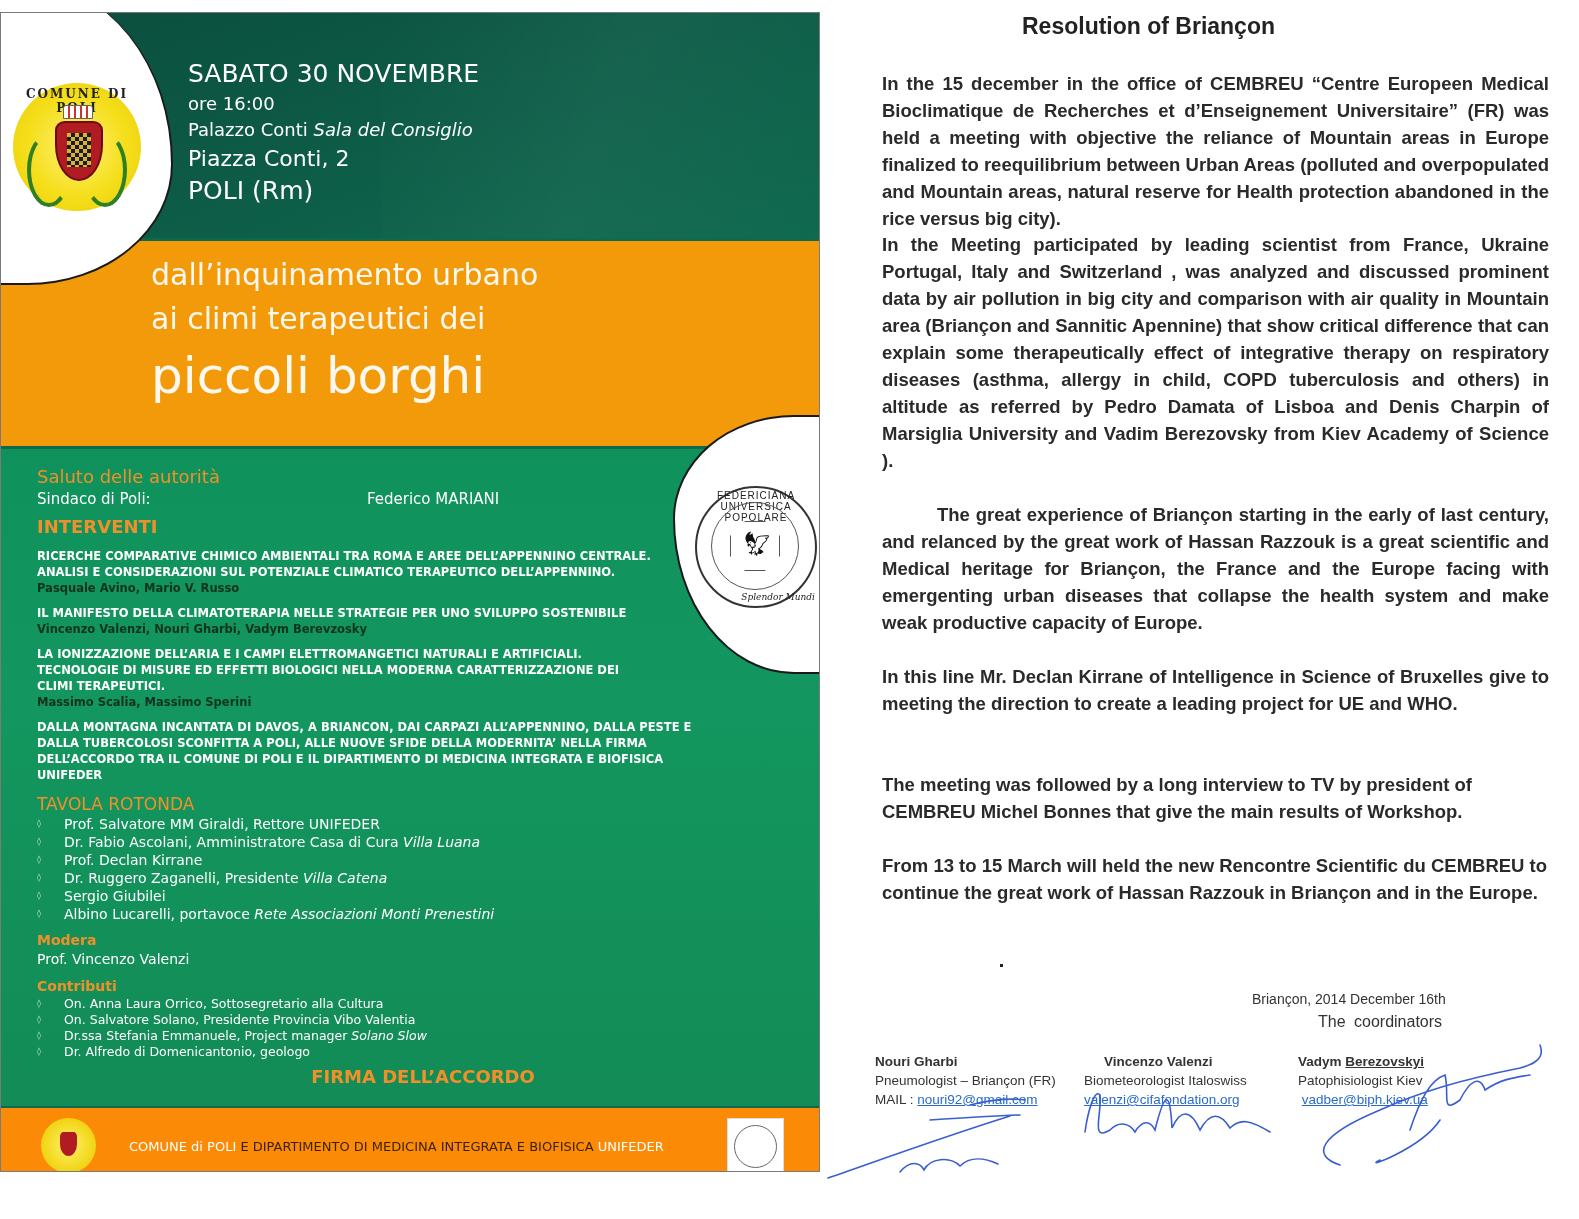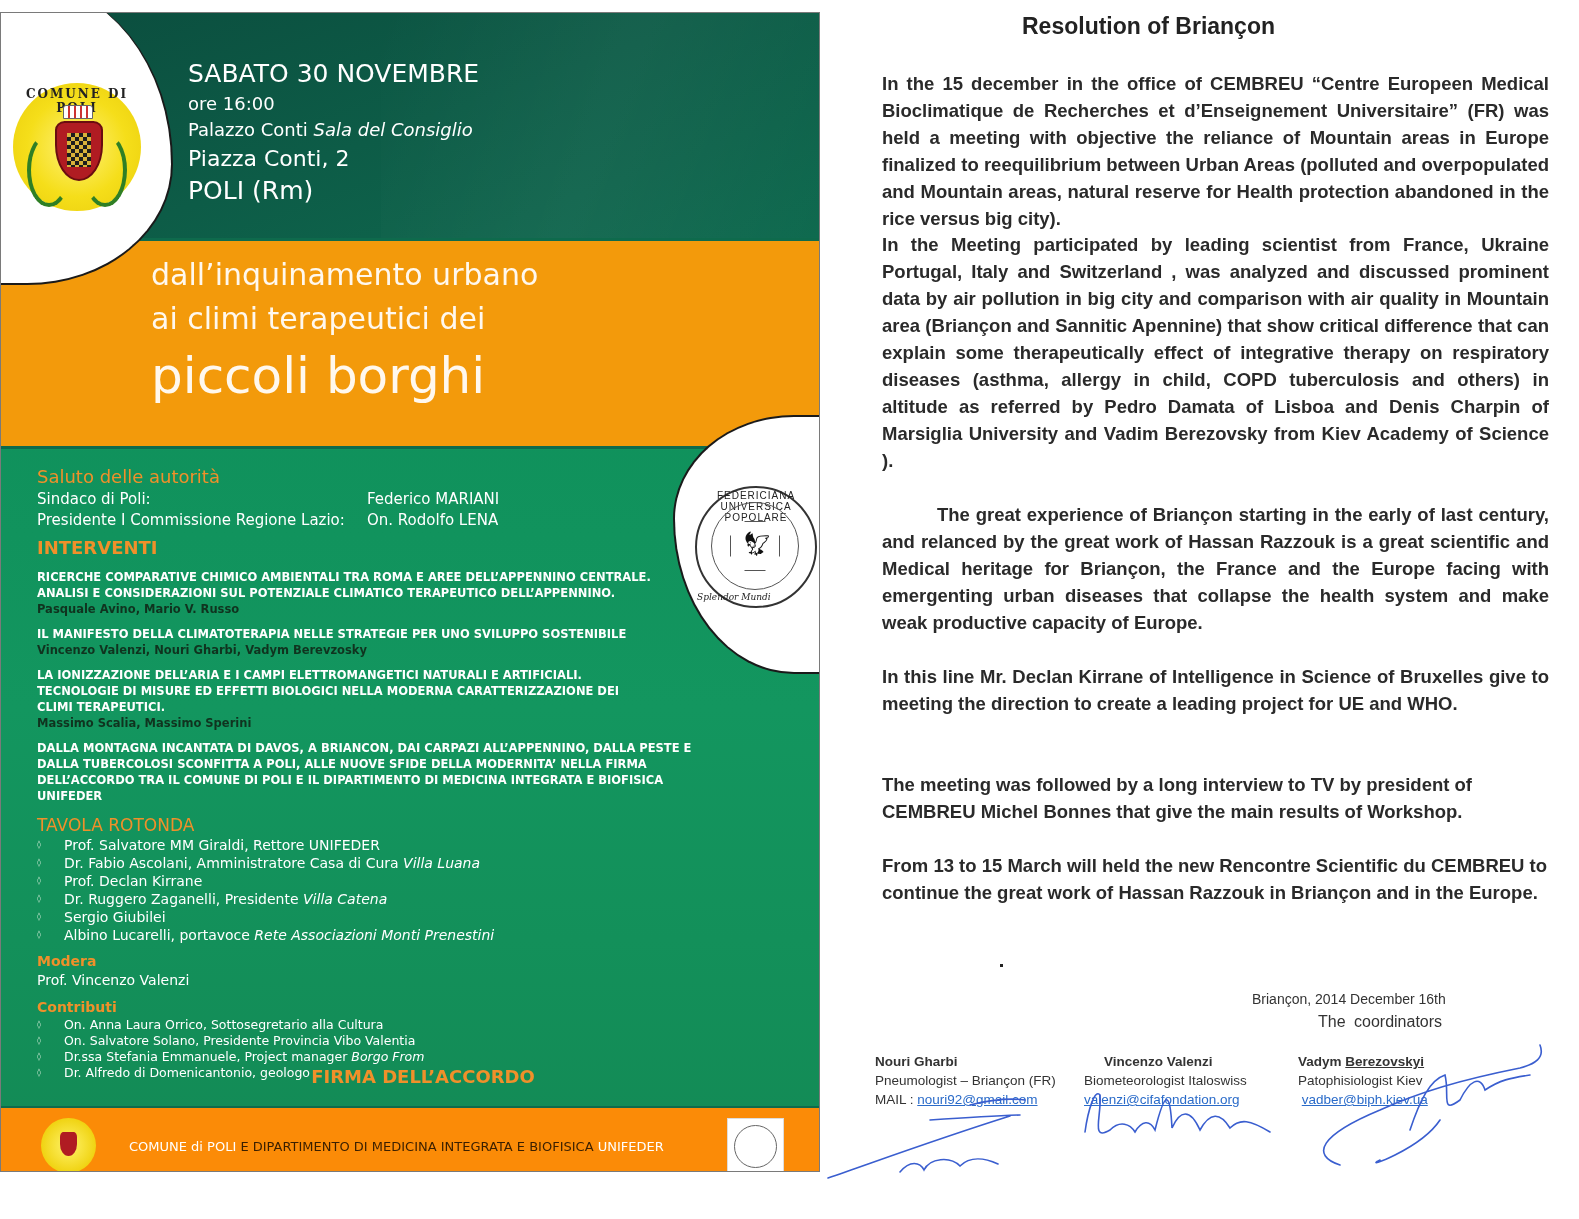--- a/index.html
+++ b/index.html
@@ -84,21 +84,21 @@
     position: absolute; left: 14px; top: 14px; width: 86px; height: 86px; border-radius: 50%;
     border: 1px solid #555;
   }
   .unifeder-logo .oct {
     position: absolute; left: 33px; top: 33px; width: 48px; height: 48px; border: 1px solid #555;
     clip-path: polygon(30% 0, 70% 0, 100% 30%, 100% 70%, 70% 100%, 30% 100%, 0 70%, 0 30%);
     background: #fff;
   }
   .unifeder-logo .eagle { position: absolute; left: 45px; top: 42px; font-size: 24px; color: #111; line-height: 28px; }
   .unifeder-logo .ring-top { position: absolute; left: 0; top: 2px; width: 118px; text-align: center; font-family: Liberation Sans, sans-serif; font-size: 10px; color: #222; letter-spacing: 1px; }
-  .unifeder-logo .ring-bot { position: absolute; left: 0; bottom: 4px; width: 118px; text-align: left; font-family: "DejaVu Serif", serif; font-size: 9px; color: #222; font-style: italic; }
+  .unifeder-logo .ring-bot { position: absolute; left: 0; bottom: 4px; width: 118px; text-align: right; font-family: "DejaVu Serif", serif; font-size: 9px; color: #222; font-style: italic; }
 
   .program { position: absolute; left: 36px; top: 452px; width: 700px; color: #ffffff; }
   .sec-h { color: #f0902a; }
   .saluto-h { font-size: 18px; line-height: 24px; }
   .saluto-row { display: flex; font-size: 15px; line-height: 21px; }
   .saluto-row .role { width: 330px; }
   .interventi-h { font-size: 18px; line-height: 24px; margin-top: 5px; font-weight: bold; }
   .talk { margin-top: 9px; }
   .talk .t { font-size: 11.5px; line-height: 16px; font-weight: bold; color: #ffffff; }
   .talk .a { font-size: 11.5px; line-height: 16px; font-weight: bold; color: #10331f; }
@@ -199,24 +199,20 @@
     <div class="eagle">🦅︎</div>
     <div class="ring-bot">Splendor Mundi</div>
   </div>
 
   <div class="program">
     <div class="sec-h saluto-h">Saluto delle autorità</div>
     <div class="saluto-row">
       <span class="role">Sindaco di Poli:</span>
       <span>Federico MARIANI</span>
     </div>
-    <div class="saluto-row">
-      <span class="role">Presidente I Commissione Regione Lazio:</span>
-      <span>On. Rodolfo LENA</span>
-    </div>
 
     <div class="sec-h interventi-h">INTERVENTI</div>
     <div class="talk" style="width:650px">
       <div class="t">RICERCHE COMPARATIVE CHIMICO AMBIENTALI TRA ROMA E AREE DELL’APPENNINO CENTRALE. ANALISI E CONSIDERAZIONI SUL POTENZIALE CLIMATICO TERAPEUTICO DELL’APPENNINO.</div>
       <div class="a">Pasquale Avino, Mario V. Russo</div>
     </div>
     <div class="talk">
       <div class="t">IL MANIFESTO DELLA CLIMATOTERAPIA NELLE STRATEGIE PER UNO SVILUPPO SOSTENIBILE</div>
       <div class="a">Vincenzo Valenzi, Nouri Gharbi, Vadym Berevzosky</div>
     </div>
@@ -264,21 +260,21 @@
       <li>
           <span class="dot">◊</span>
           <span><span>On. Anna Laura Orrico, Sottosegretario alla Cultura</span></span>
         </li>
       <li>
           <span class="dot">◊</span>
           <span><span>On. Salvatore Solano, Presidente Provincia Vibo Valentia</span></span>
         </li>
       <li>
           <span class="dot">◊</span>
-          <span><span>Dr.ssa Stefania Emmanuele, Project manager </span><i>Borgo From</i></span>
+          <span><span>Dr.ssa Stefania Emmanuele, Project manager </span><i>Solano Slow</i></span>
         </li>
       <li>
           <span class="dot">◊</span>
           <span><span>Dr. Alfredo di Domenicantonio, geologo</span></span>
         </li>
     </ul>
   </div>
 
   <div class="firma">FIRMA DELL’ACCORDO</div>
 

